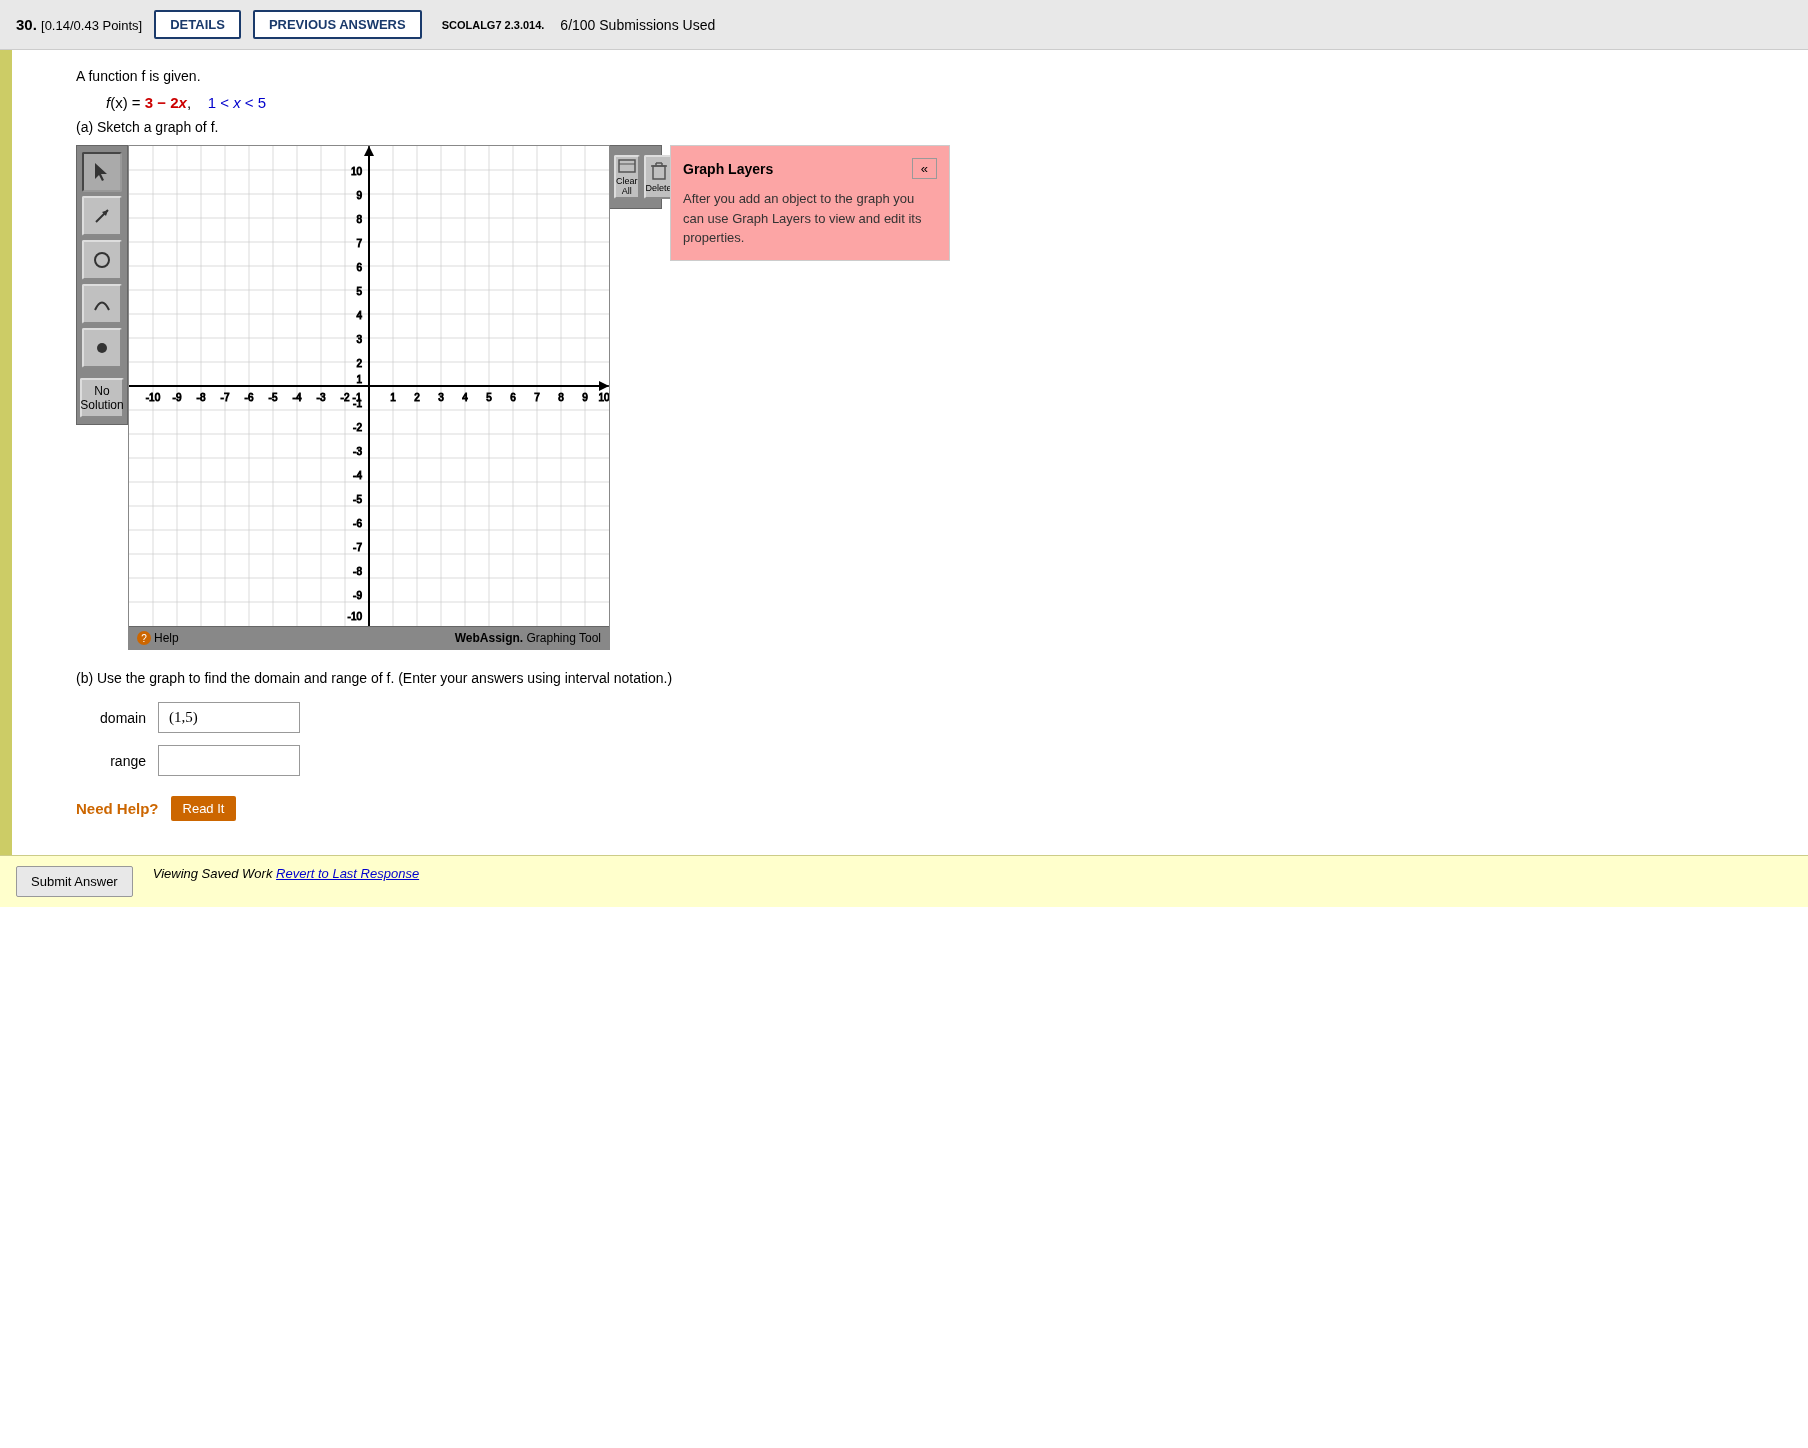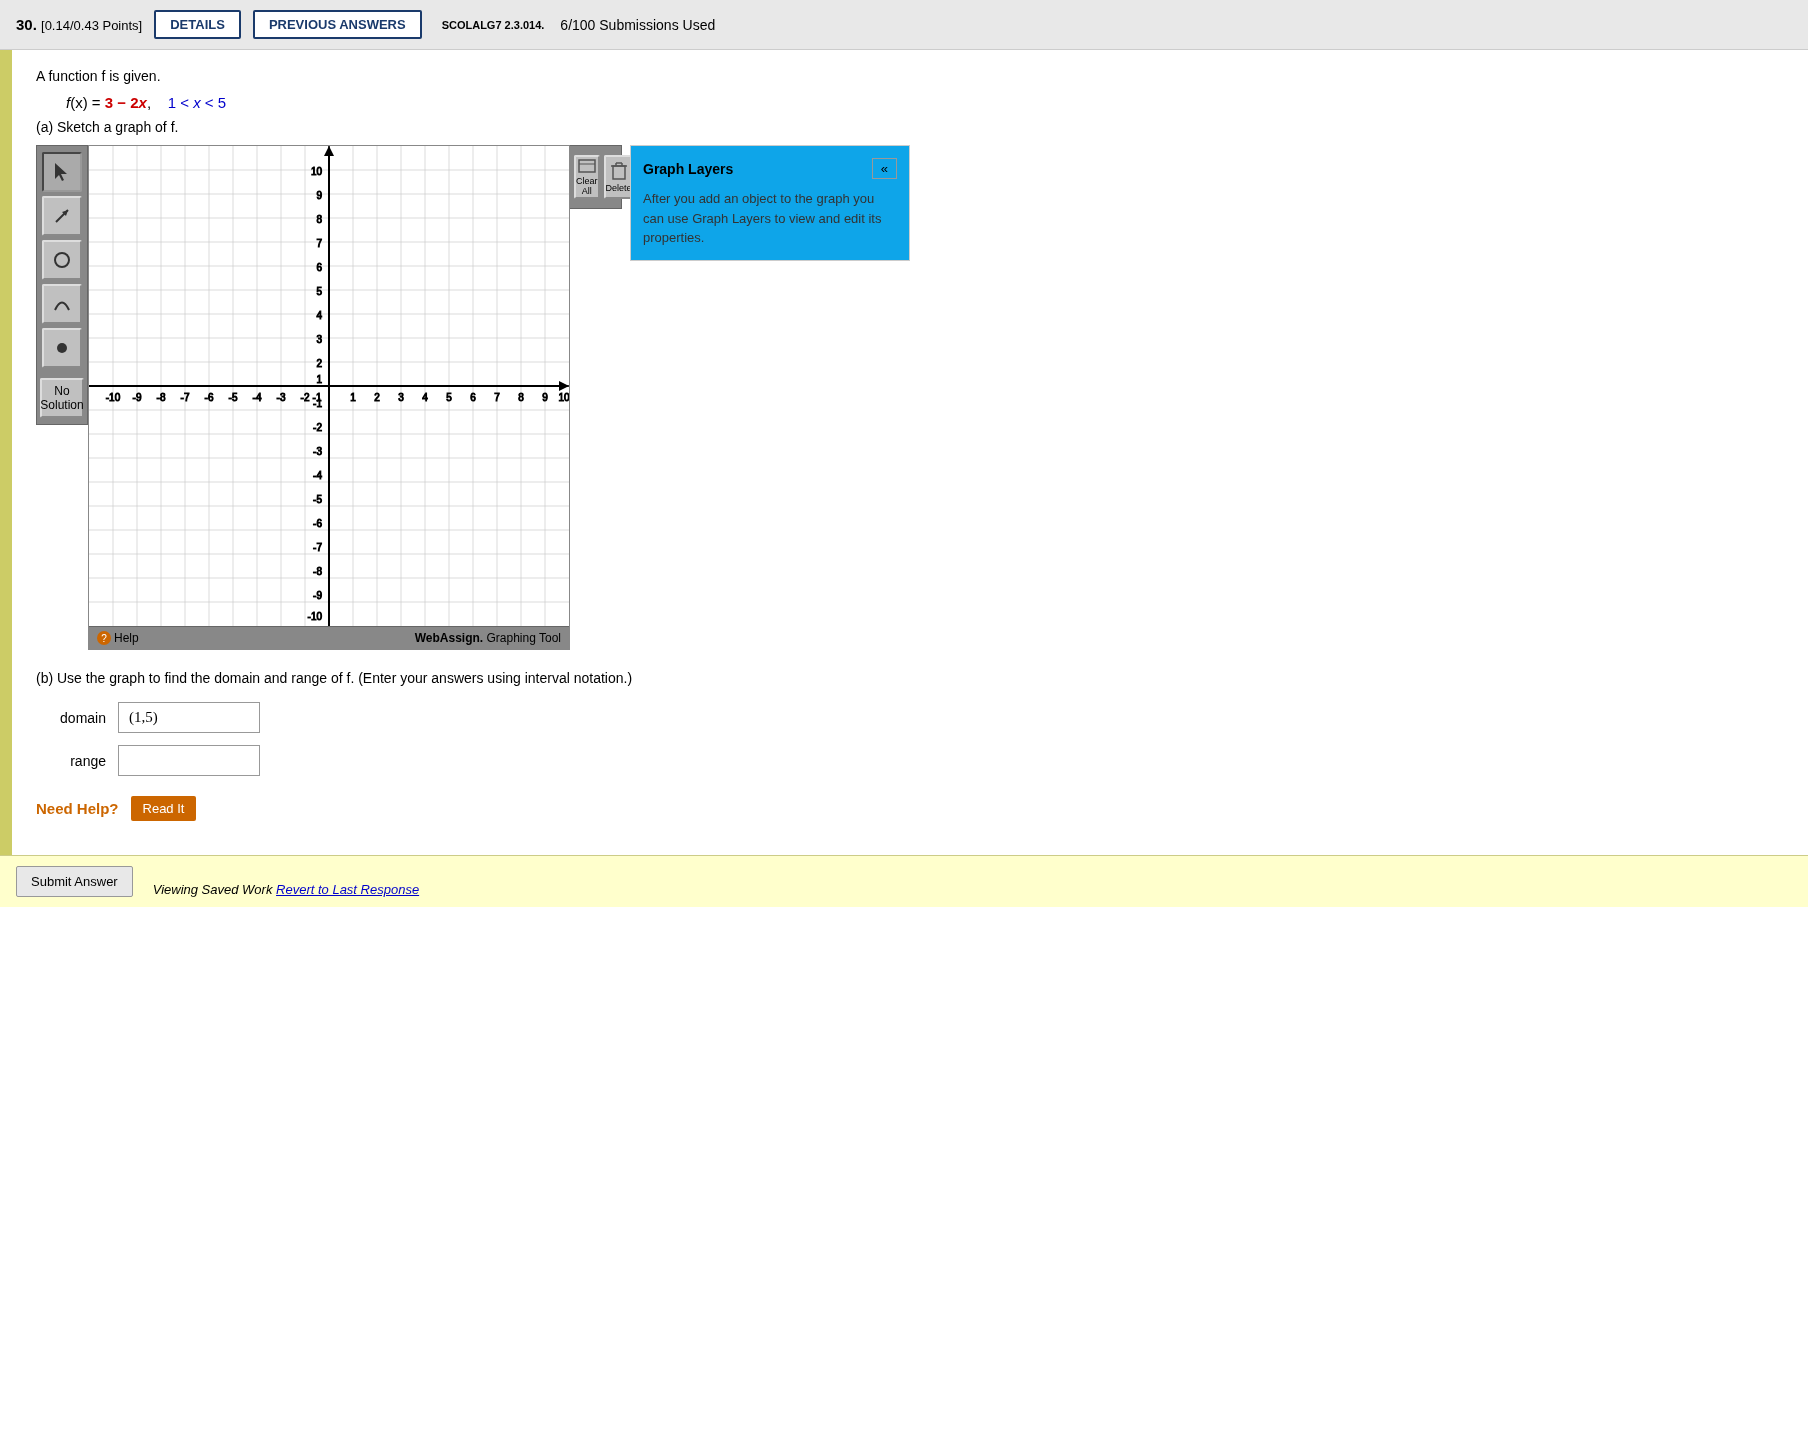--- a/index.html
+++ b/index.html
@@ -130,21 +130,21 @@
       cursor: pointer;
       font-size: 11px;
       text-align: center;
       border-radius: 2px;
       flex-direction: column;
       gap: 2px;
     }
     .side-btn svg { display: block; }
 
     .graph-layers-panel {
-      background: #0ea5e9;
+      background: #fca5a5;
       border: 1px solid #ccc;
       width: 280px;
       padding: 12px;
       margin-left: 8px;
     }
     .graph-layers-header {
       display: flex;
       justify-content: space-between;
       align-items: center;
       font-weight: bold;
@@ -227,21 +227,21 @@
       font-size: 13px;
       cursor: pointer;
       border-radius: 2px;
     }
 
     .footer-bar {
       background: #ffffcc;
       border-top: 1px solid #cccc88;
       padding: 10px 16px;
       display: flex;
-      align-items: flex-end;
+      align-items: flex-start;
       gap: 20px;
       font-size: 13px;
     }
     .btn-submit {
       background: #e8e8e8;
       border: 1px solid #999;
       padding: 7px 14px;
       font-size: 13px;
       cursor: pointer;
       border-radius: 2px;
@@ -265,21 +265,21 @@
     <span class="question-number">
       <span>30.</span>
       <span style="font-weight:normal; font-size:13px;">[0.14/0.43 Points]</span>
     </span>
     <button class="btn-details">DETAILS</button>
     <button class="btn-prev-answers">PREVIOUS ANSWERS</button>
     <span class="course-code">SCOLALG7 2.3.014.</span>
     <span class="submissions-used">6/100 Submissions Used</span>
   </div>
 
-  <div style="display:flex; position:relative; min-height:600px;">
+  <div style="display:flex; position:relative; min-height:600px;gap:40px;">
 
     <div style="width:12px; background:#cccc66; flex-shrink:0;"></div>
 
     <div style="padding: 18px 24px; flex:1;">
 
       <div class="problem-statement">A function f is given.</div>
 
       <div class="function-line">
         <span class="fx" style="font-style:italic;">f</span>(x) =
         <span class="red">3 − 2<span style="font-style:italic;">x</span></span>,

